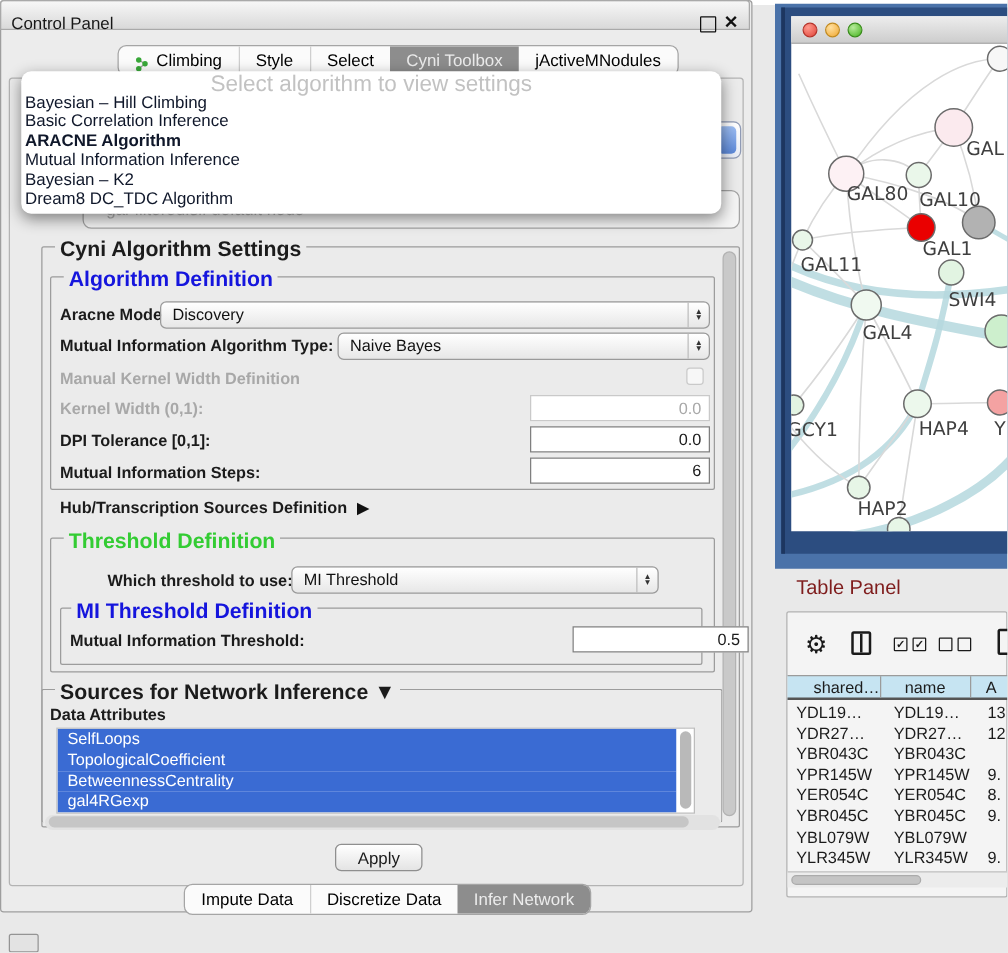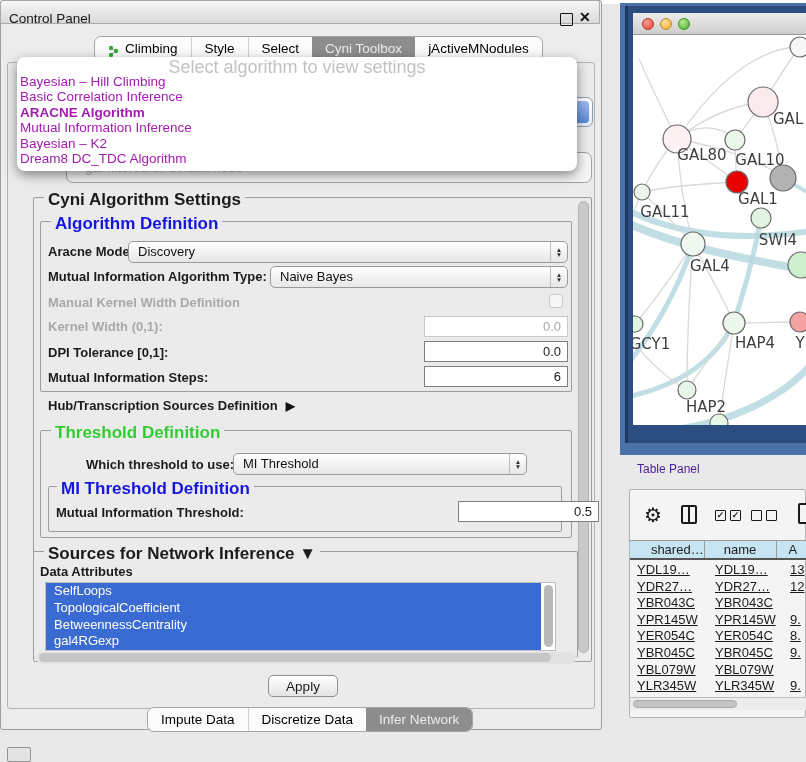--- a/index.html
+++ b/index.html
@@ -32,21 +32,21 @@
   .frag-combo1{left:430px;top:97px;width:163px;height:30px;border:1px solid #8f9ab5;border-radius:6px;
                background:linear-gradient(#ffffff,#e8ecf5);box-sizing:border-box;}
   .frag-combo1 .blue-step{position:absolute;right:3px;top:3px;width:15px;bottom:3px;border-radius:4px;
                background:linear-gradient(#9cbdf3,#5c88d8);}
   .frag-combo2{left:66px;top:152px;width:526px;height:31px;border:1px solid #a3a3a3;border-radius:7px;
                background:#f4f4f4;line-height:29px;color:#b4b4b4;padding-left:18px;box-sizing:border-box;font-size:13.5px;}
   
   .popup{left:17px;top:57px;width:560px;height:114px;background:#fff;border-radius:8px;
          box-shadow:0 4px 12px rgba(0,0,0,.45);z-index:40;padding-top:3px;box-sizing:border-box;}
   .popup .ph{text-align:center;color:#c2c2c2;font-size:18px;height:14px;line-height:14px;}
-  .popup .item{padding-left:3px;font-size:13.5px;height:15.4px;line-height:15.4px;color:#a21caf;white-space:nowrap;}
+  .popup .item{padding-left:3px;font-size:13.5px;height:15.4px;line-height:15.4px;color:#0f172a;white-space:nowrap;}
   .popup .item.b{font-weight:bold;}
   
   .group{border:1px solid #9c9c9c;border-radius:2px;box-sizing:border-box;}
   .gtitle{position:absolute;top:-8px;left:10px;background:#ebebeb;padding:0 4px;font-weight:bold;font-size:17px;white-space:nowrap;}
   .blue{color:#1515dd;} .green{color:#33cc33;}
   .lbl{font-weight:bold;font-size:13px;color:#1b1b1b;white-space:nowrap;}
   .dis{color:#a8a8a8;}
   
   .combo{border:1px solid #9a9a9a;border-radius:5px;background:linear-gradient(#ffffff,#e7e7e7);
          box-sizing:border-box;font-size:13px;color:#111;padding-left:9px;position:absolute;}
@@ -76,33 +76,33 @@
   .mac-window{left:633px;top:13px;width:173px;height:412px;background:#fff;}
   .mac-titlebar{left:633px;top:13px;width:173px;height:22px;background:linear-gradient(#ededed,#cdcdcd);
                 border-bottom:1px solid #989898;box-sizing:border-box;}
   .light{position:absolute;top:5px;width:12px;height:12px;border-radius:50%;box-sizing:border-box;}
   .light.red{left:9px;background:radial-gradient(circle at 35% 30%,#ff9a8d,#e0443a);border:1px solid #b5352c;}
   .light.yellow{left:27px;background:radial-gradient(circle at 35% 30%,#ffe0a0,#f0a730);border:1px solid #c28a1e;}
   .light.green{left:45px;background:radial-gradient(circle at 35% 30%,#b7eb9a,#45b31f);border:1px solid #3a8d1c;}
   #net-svg{position:absolute;left:633px;top:35px;width:173px;height:390px;}
   .node-label{font-family:"DejaVu Sans",sans-serif;font-size:15px;fill:#3f3f3f;}
   
-  .tp-title{left:637px;top:462px;font-size:12px;color:#4c1d95;}
+  .tp-title{left:637px;top:462px;font-size:16px;color:#7f1d1d;}
   .table-window{left:629px;top:489px;width:177px;height:229px;background:#f4f4f4;border:1px solid #b2b2b2;border-radius:2px;box-sizing:border-box;}
   .gear{left:644px;top:503px;font-size:20px;color:#1a1a1a;}
   .twopane{left:681px;top:505px;width:16px;height:19px;border:2px solid #1a1a1a;border-radius:2px;box-sizing:border-box;}
   .twopane:after{content:"";position:absolute;left:5px;top:0;width:2px;height:15px;background:#1a1a1a;}
   .cb{position:absolute;width:11px;height:11px;border:1.6px solid #1a1a1a;border-radius:1px;box-sizing:border-box;
       font-size:9px;line-height:8px;text-align:center;color:#1a1a1a;font-weight:bold;}
   .doc-partial{left:798px;top:503px;width:12px;height:21px;border:2px solid #1a1a1a;border-radius:2px;box-sizing:border-box;background:#f4f4f4;}
   .thead{left:630px;top:540px;width:176px;height:20px;background:#c6e4f2;border-top:1px solid #9b9b9b;border-bottom:2px solid #555;box-sizing:border-box;display:flex;}
   .thcell{border-right:1px solid #9b9b9b;text-align:center;font-size:13px;line-height:18px;overflow:hidden;white-space:nowrap;}
   .trows{left:630px;top:562px;width:176px;height:135px;overflow:hidden;}
   .trow{display:flex;height:16.6px;line-height:16.6px;font-size:13px;}
-  .tcell{overflow:hidden;white-space:nowrap;text-decoration:underline;}
+  .tcell{overflow:hidden;white-space:nowrap;}
   .tc1{width:80px;padding-left:7px;box-sizing:border-box;}
   .tc2{width:77px;padding-left:5px;box-sizing:border-box;}
   .tc3{width:19px;padding-left:3px;box-sizing:border-box;}
   .tp-hscroll{left:630px;top:697px;width:176px;height:13px;background:#ececec;border-top:1px solid #c0c0c0;box-sizing:border-box;}
   .tp-hthumb{position:absolute;left:3px;top:2px;width:104px;height:8px;background:#c4c4c4;border:1px solid #ababab;border-radius:5px;box-sizing:border-box;}
   .hub-tri{display:inline-block;margin-left:8px;font-size:12px;color:#111;}
   .net-icon{display:inline-block;width:12px;height:13px;}
 </style>
 </head>
 <body>

